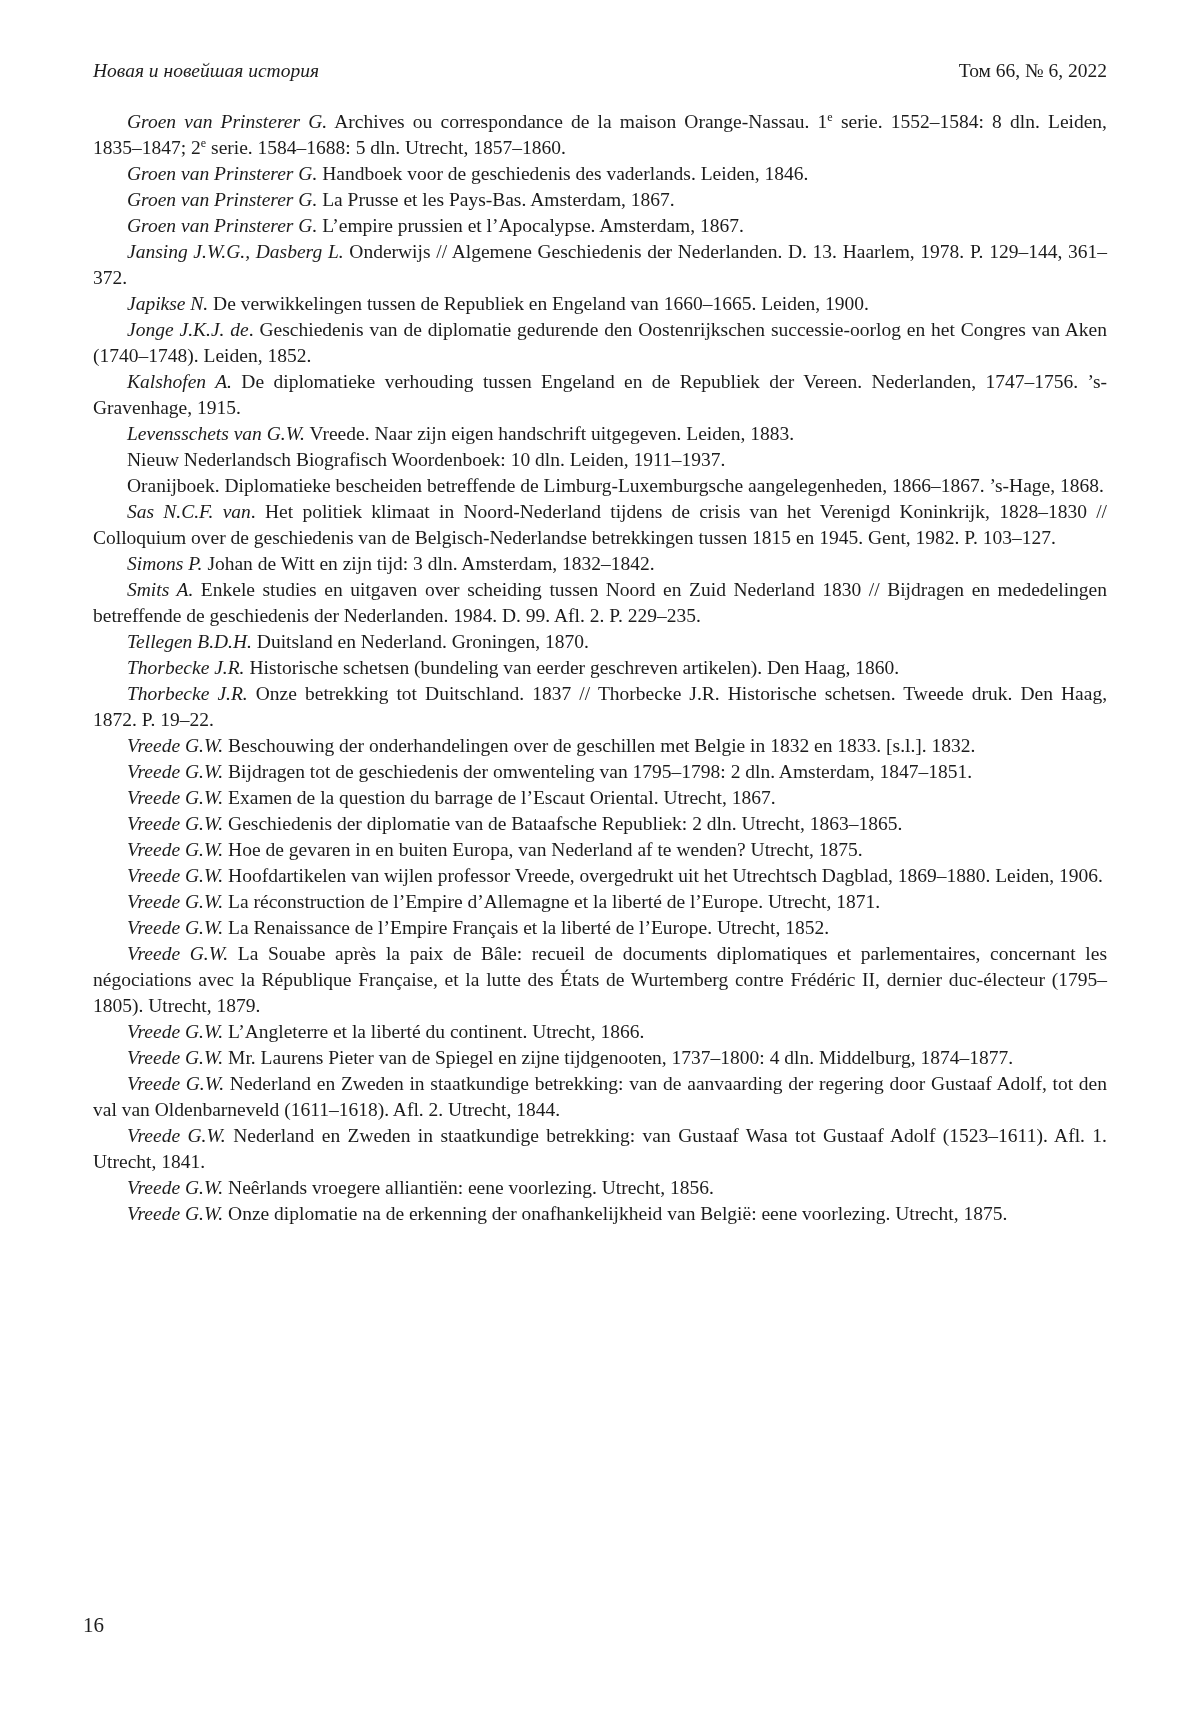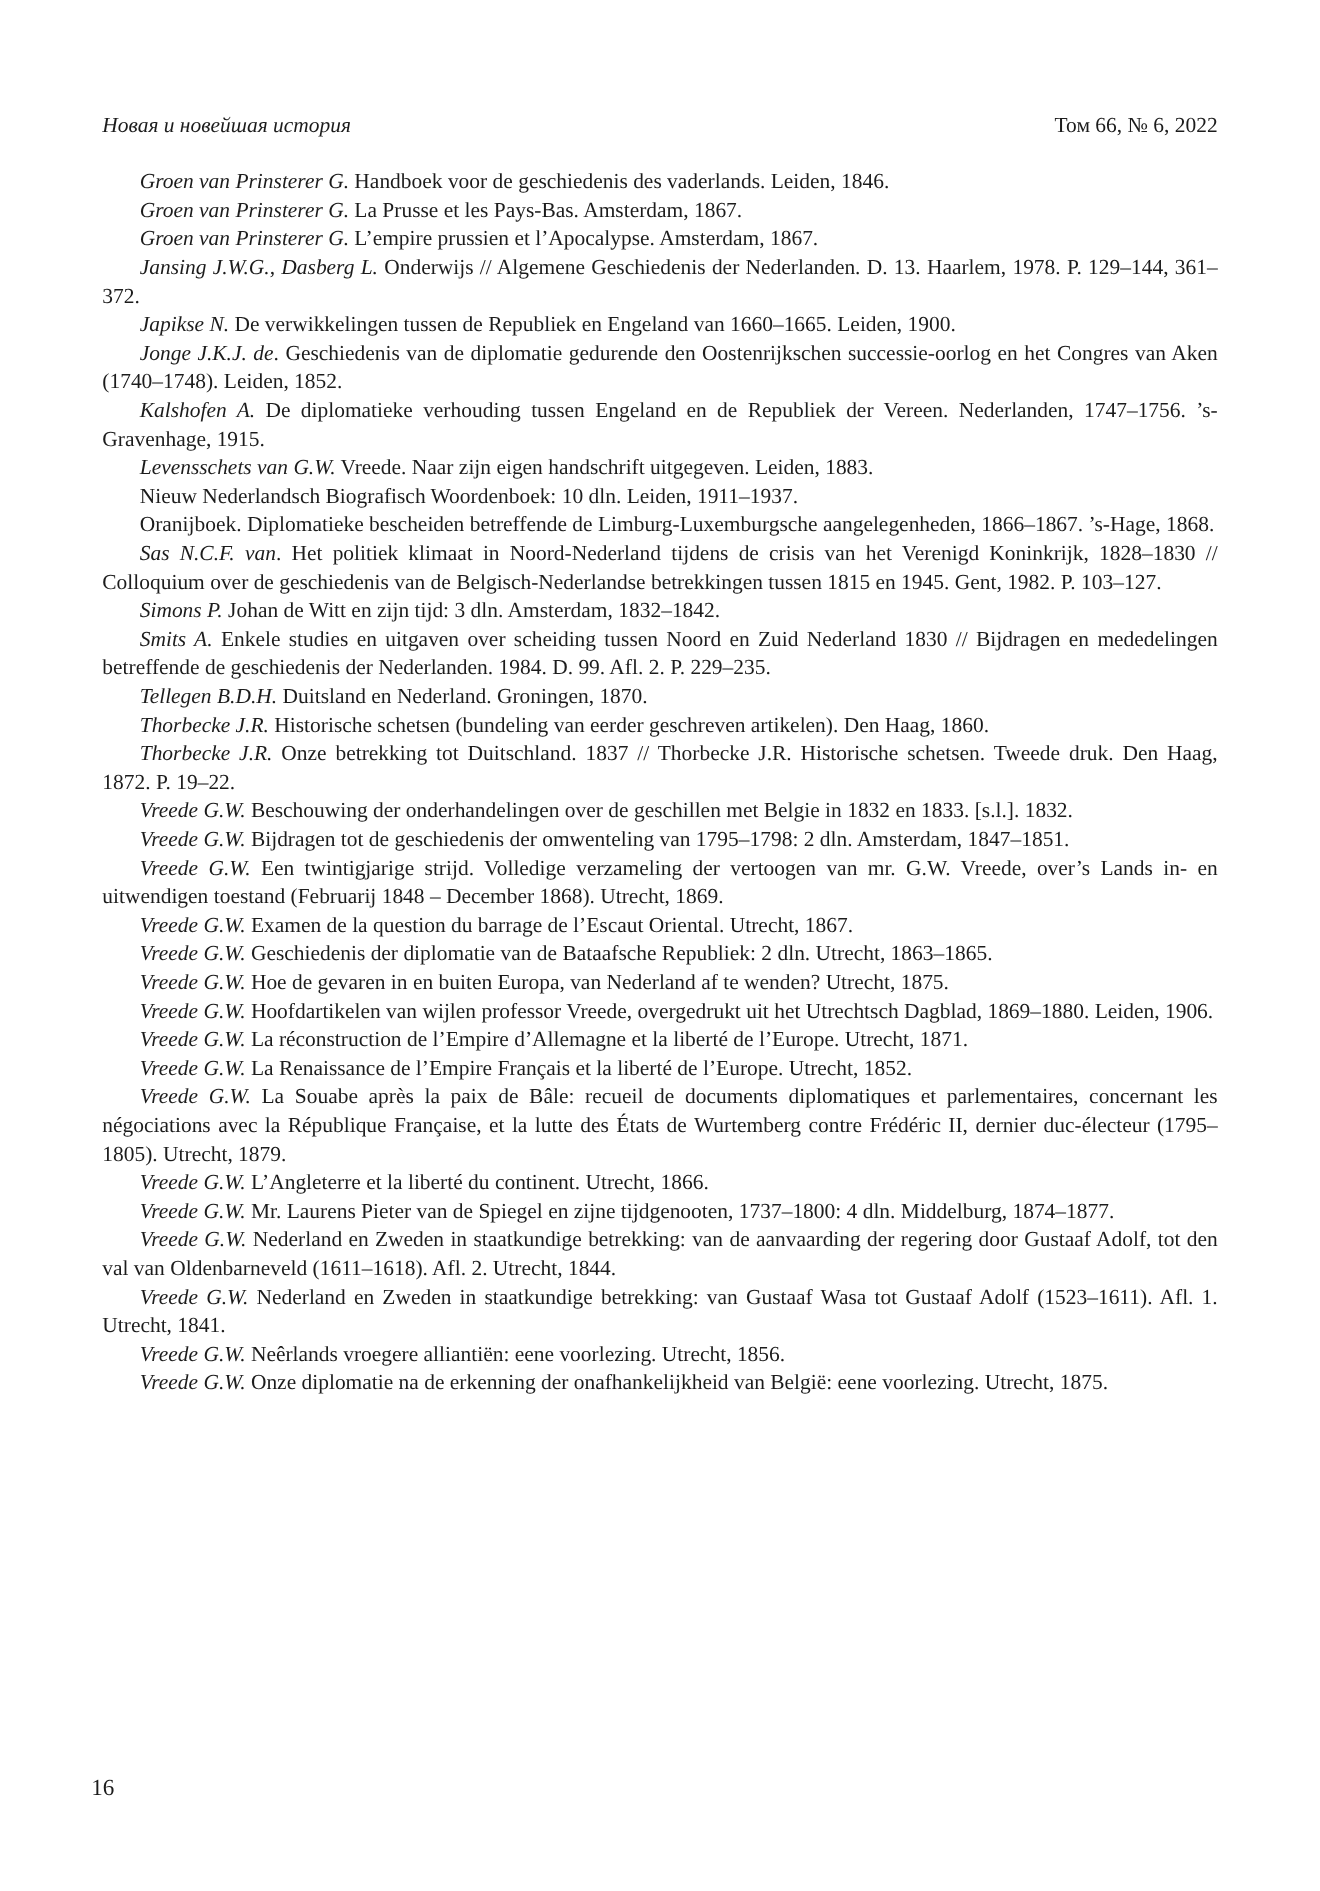--- a/index.html
+++ b/index.html
@@ -18,21 +18,20 @@
     padding: 58px 93px 0 93px;
     overflow: hidden;
   }
   .running-head {
     display: flex;
     justify-content: space-between;
     align-items: baseline;
     font-size: 19.5px;
     line-height: 26px;
     margin-bottom: 25px;
-    margin-top: 44px;
   }
   .journal-title {
     font-style: italic;
   }
   .issue-info {
     font-style: normal;
   }
   .bibliography {
     font-size: 19.5px;
     line-height: 26px;
@@ -61,39 +60,39 @@
 </head>
 <body>
 
 <div class="page">
   <div class="running-head">
     <span class="journal-title">Новая и новейшая история</span>
     <span class="issue-info">Том 66, № 6, 2022</span>
   </div>
 
   <div class="bibliography">
+      <p class="entry"><i>Groen van Prinsterer G.</i><span> Archives ou correspondance de la maison Orange-Nassau. 1</span><sup>e</sup><span> serie. 1552–1584: 8 dln. Leiden, 1835–1847; 2</span><sup>e</sup><span> serie. 1584–1688: 5 dln. Utrecht, 1857–1860.</span></p>
       <p class="entry"><i>Groen van Prinsterer G.</i><span> Handboek voor de geschiedenis des vaderlands. Leiden, 1846.</span></p>
       <p class="entry"><i>Groen van Prinsterer G.</i><span> La Prusse et les Pays-Bas. Amsterdam, 1867.</span></p>
       <p class="entry"><i>Groen van Prinsterer G.</i><span> L’empire prussien et l’Apocalypse. Amsterdam, 1867.</span></p>
       <p class="entry"><i>Jansing J.W.G., Dasberg L.</i><span> Onderwijs // Algemene Geschiedenis der Nederlanden. D. 13. Haarlem, 1978. P. 129–144, 361–372.</span></p>
       <p class="entry"><i>Japikse N.</i><span> De verwikkelingen tussen de Republiek en Engeland van 1660–1665. Leiden, 1900.</span></p>
       <p class="entry"><i>Jonge J.K.J. de</i><span>. Geschiedenis van de diplomatie gedurende den Oostenrijkschen successie-oorlog en het Congres van Aken (1740–1748). Leiden, 1852.</span></p>
       <p class="entry"><i>Kalshofen A.</i><span> De diplomatieke verhouding tussen Engeland en de Republiek der Vereen. Nederlanden, 1747–1756. ’s-Gravenhage, 1915.</span></p>
       <p class="entry"><i>Levensschets van G.W.</i><span> Vreede. Naar zijn eigen handschrift uitgegeven. Leiden, 1883.</span></p>
       <p class="entry"><span>Nieuw Nederlandsch Biografisch Woordenboek: 10 dln. Leiden, 1911–1937.</span></p>
       <p class="entry"><span>Oranijboek. Diplomatieke bescheiden betreffende de Limburg-Luxemburgsche aangelegenheden, 1866–1867. ’s-Hage, 1868.</span></p>
       <p class="entry"><i>Sas N.C.F. van</i><span>. Het politiek klimaat in Noord-Nederland tijdens de crisis van het Verenigd Koninkrijk, 1828–1830 // Colloquium over de geschiedenis van de Belgisch-Nederlandse betrekkingen tussen 1815 en 1945. Gent, 1982. P. 103–127.</span></p>
       <p class="entry"><i>Simons P.</i><span> Johan de Witt en zijn tijd: 3 dln. Amsterdam, 1832–1842.</span></p>
       <p class="entry"><i>Smits A.</i><span> Enkele studies en uitgaven over scheiding tussen Noord en Zuid Nederland 1830 // Bijdragen en mededelingen betreffende de geschiedenis der Nederlanden. 1984. D. 99. Afl. 2. P. 229–235.</span></p>
       <p class="entry"><i>Tellegen B.D.H.</i><span> Duitsland en Nederland. Groningen, 1870.</span></p>
       <p class="entry"><i>Thorbecke J.R.</i><span> Historische schetsen (bundeling van eerder geschreven artikelen). Den Haag, 1860.</span></p>
       <p class="entry"><i>Thorbecke J.R.</i><span> Onze betrekking tot Duitschland. 1837 // Thorbecke J.R. Historische schetsen. Tweede druk. Den Haag, 1872. P. 19–22.</span></p>
       <p class="entry"><i>Vreede G.W.</i><span> Beschouwing der onderhandelingen over de geschillen met Belgie in 1832 en 1833. [s.l.]. 1832.</span></p>
       <p class="entry"><i>Vreede G.W.</i><span> Bijdragen tot de geschiedenis der omwenteling van 1795–1798: 2 dln. Amsterdam, 1847–1851.</span></p>
-      <p class="entry"><i>Vreede G.W.</i><span> Een twintigjarige strijd. Volledige verzameling der vertoogen van mr. G.W. Vreede, over’s Lands in- en uitwendigen toestand (Februarij 1848 – December 1868). Utrecht, 1869.</span></p>
       <p class="entry"><i>Vreede G.W.</i><span> Examen de la question du barrage de l’Escaut Oriental. Utrecht, 1867.</span></p>
       <p class="entry"><i>Vreede G.W.</i><span> Geschiedenis der diplomatie van de Bataafsche Republiek: 2 dln. Utrecht, 1863–1865.</span></p>
       <p class="entry"><i>Vreede G.W.</i><span> Hoe de gevaren in en buiten Europa, van Nederland af te wenden? Utrecht, 1875.</span></p>
       <p class="entry"><i>Vreede G.W.</i><span> Hoofdartikelen van wijlen professor Vreede, overgedrukt uit het Utrechtsch Dagblad, 1869–1880. Leiden, 1906.</span></p>
       <p class="entry"><i>Vreede G.W.</i><span> La réconstruction de l’Empire d’Allemagne et la liberté de l’Europe. Utrecht, 1871.</span></p>
       <p class="entry"><i>Vreede G.W.</i><span> La Renaissance de l’Empire Français et la liberté de l’Europe. Utrecht, 1852.</span></p>
       <p class="entry"><i>Vreede G.W.</i><span> La Souabe après la paix de Bâle: recueil de documents diplomatiques et parlementaires, concernant les négociations avec la République Française, et la lutte des États de Wurtemberg contre Frédéric II, dernier duc-électeur (1795–1805). Utrecht, 1879.</span></p>
       <p class="entry"><i>Vreede G.W.</i><span> L’Angleterre et la liberté du continent. Utrecht, 1866.</span></p>
       <p class="entry"><i>Vreede G.W.</i><span> Mr. Laurens Pieter van de Spiegel en zijne tijdgenooten, 1737–1800: 4 dln. Middelburg, 1874–1877.</span></p>
       <p class="entry"><i>Vreede G.W.</i><span> Nederland en Zweden in staatkundige betrekking: van de aanvaarding der regering door Gustaaf Adolf, tot den val van Oldenbarneveld (1611–1618). Afl. 2. Utrecht, 1844.</span></p>

